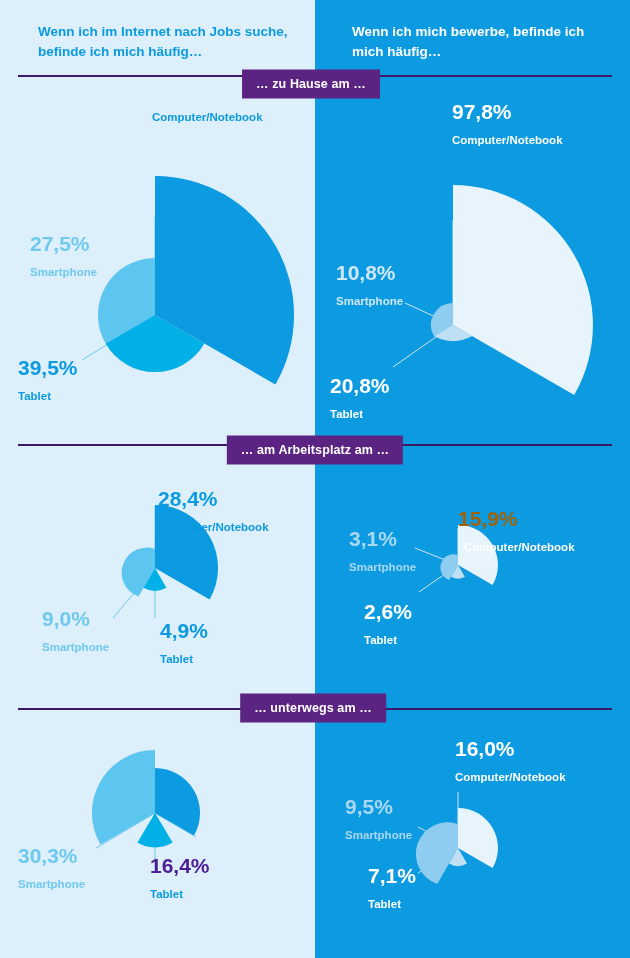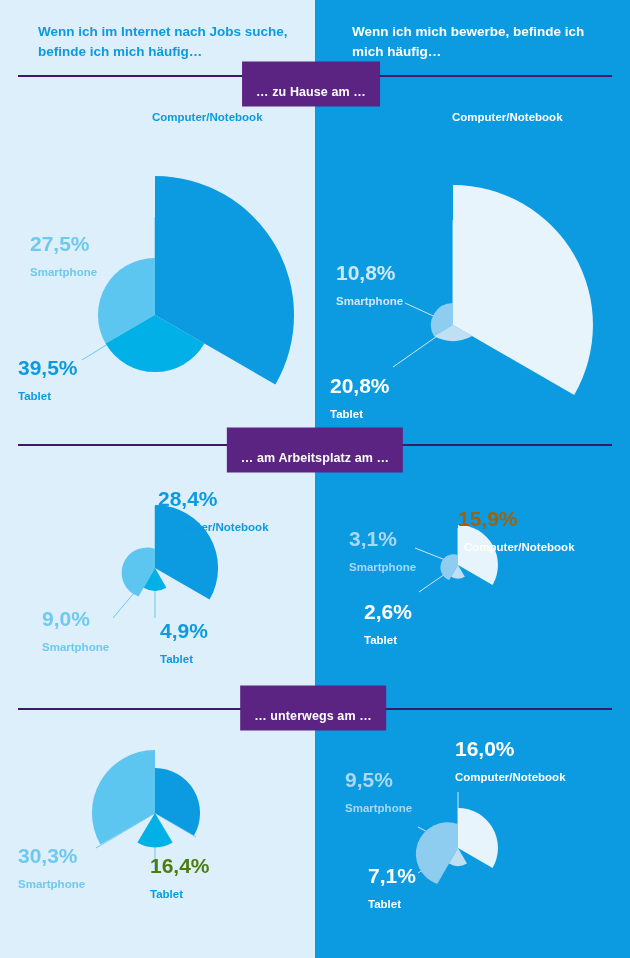--- a/index.html
+++ b/index.html
@@ -17,21 +17,21 @@
   .col-head{position:absolute;width:260px;font-size:13.5px;font-weight:bold;line-height:1.45;}
   .col-head.left{left:38px;top:22px;color:#0c9ae0;}
   .col-head.right{left:352px;top:22px;color:#ffffff;}
 
   .divider{position:absolute;left:18px;width:594px;height:2px;background:#3d1a66;}
   .banner{
     position:absolute;
     transform:translate(-50%,-50%);
     background:#5b2382;color:#fff;
     font-size:12.5px;font-weight:bold;
-    padding:23px 14px 8px 14px;
+    padding:7px 14px 8px 14px;
     white-space:nowrap;
     letter-spacing:.1px;
   }
 
   .chart{position:absolute;}
   svg{display:block;overflow:visible;}
 
   .lbl{position:absolute;white-space:nowrap;}
   .lbl .pct{font-size:21px;font-weight:bold;line-height:1.08;display:block;}
   .lbl .cat{font-size:11.5px;font-weight:bold;line-height:1.2;display:block;margin-top:10px;}
@@ -82,20 +82,21 @@
         <line x1="138" y1="230" x2="90" y2="208"></line>
         <line x1="138" y1="230" x2="78" y2="272"></line>
       </g>
       <path fill="#8ecdf0" d="M138,230 L138,208 A22,22 0 0,0 118.9,241 Z"></path>
       <path fill="#bfe0f4" d="M138,230 L118.9,241 A38,38 0 0,0 157.1,241 Z"></path>
       <path fill="#e8f4fb" d="M138,230 L138,90 A140,140 0 0,1 259.2,300 Z"></path>
     </svg>
   </div>
 
   <div class="lbl" style="left:452px;top:101px">
+    <span class="pct" style="color:#ffffff">97,8%</span>
     <span class="cat" style="color:#ffffff">Computer/Notebook</span>
   </div>
   <div class="lbl" style="left:336px;top:262px">
     <span class="pct" style="color:#cfe7f7">10,8%</span>
     <span class="cat" style="color:#cfe7f7">Smartphone</span>
   </div>
   <div class="lbl" style="left:330px;top:375px">
     <span class="pct" style="color:#ffffff">20,8%</span>
     <span class="cat" style="color:#ffffff">Tablet</span>
   </div>
@@ -169,42 +170,42 @@
       <path fill="#00b0e6" d="M155,83 L137.4,112.5 A34,34 0 0,0 172.6,112.5 Z"></path>
       <path fill="#0c9ae0" d="M155,83 L155,38 A45,45 0 0,1 194,105.5 Z"></path>
     </svg>
   </div>
 
   <div class="lbl" style="left:18px;top:845px">
     <span class="pct" style="color:#6fc9ef">30,3%</span>
     <span class="cat" style="color:#6fc9ef">Smartphone</span>
   </div>
   <div class="lbl" style="left:150px;top:855px">
-    <span class="pct" style="color:#4d7c0f">16,4%</span>
+    <span class="pct" style="color:#4c1d95">16,4%</span>
     <span class="cat" style="color:#0c9ae0">Tablet</span>
   </div>
 
   <div class="chart" style="left:315px;top:730px;width:315px;height:228px">
     <svg width="315" height="228" viewBox="0 0 315 228">
       <g stroke="#cfe7f7" stroke-width="1" fill="none">
         <line x1="143" y1="118" x2="143" y2="62"></line>
         <line x1="143" y1="118" x2="103" y2="97"></line>
         <line x1="143" y1="118" x2="103" y2="143"></line>
       </g>
       <path fill="#8ecdf0" d="M143,118 L143,94 A24,24 0 0,0 122.2,154 Z"></path>
       <path fill="#bfe0f4" d="M143,118 L134.0,133.6 A18,18 0 0,0 152.0,133.6 Z"></path>
       <path fill="#e8f4fb" d="M143,118 L143,78 A40,40 0 0,1 177.6,138 Z"></path>
     </svg>
   </div>
 
   <div class="lbl" style="left:455px;top:738px">
     <span class="pct" style="color:#ffffff">16,0%</span>
     <span class="cat" style="color:#ffffff">Computer/Notebook</span>
   </div>
-  <div class="lbl" style="left:345px;top:769px">
+  <div class="lbl" style="left:345px;top:796px">
     <span class="pct" style="color:#a9d8f2">9,5%</span>
     <span class="cat" style="color:#a9d8f2">Smartphone</span>
   </div>
   <div class="lbl" style="left:368px;top:865px">
     <span class="pct" style="color:#ffffff">7,1%</span>
     <span class="cat" style="color:#ffffff">Tablet</span>
   </div>
 
 </div>
 

